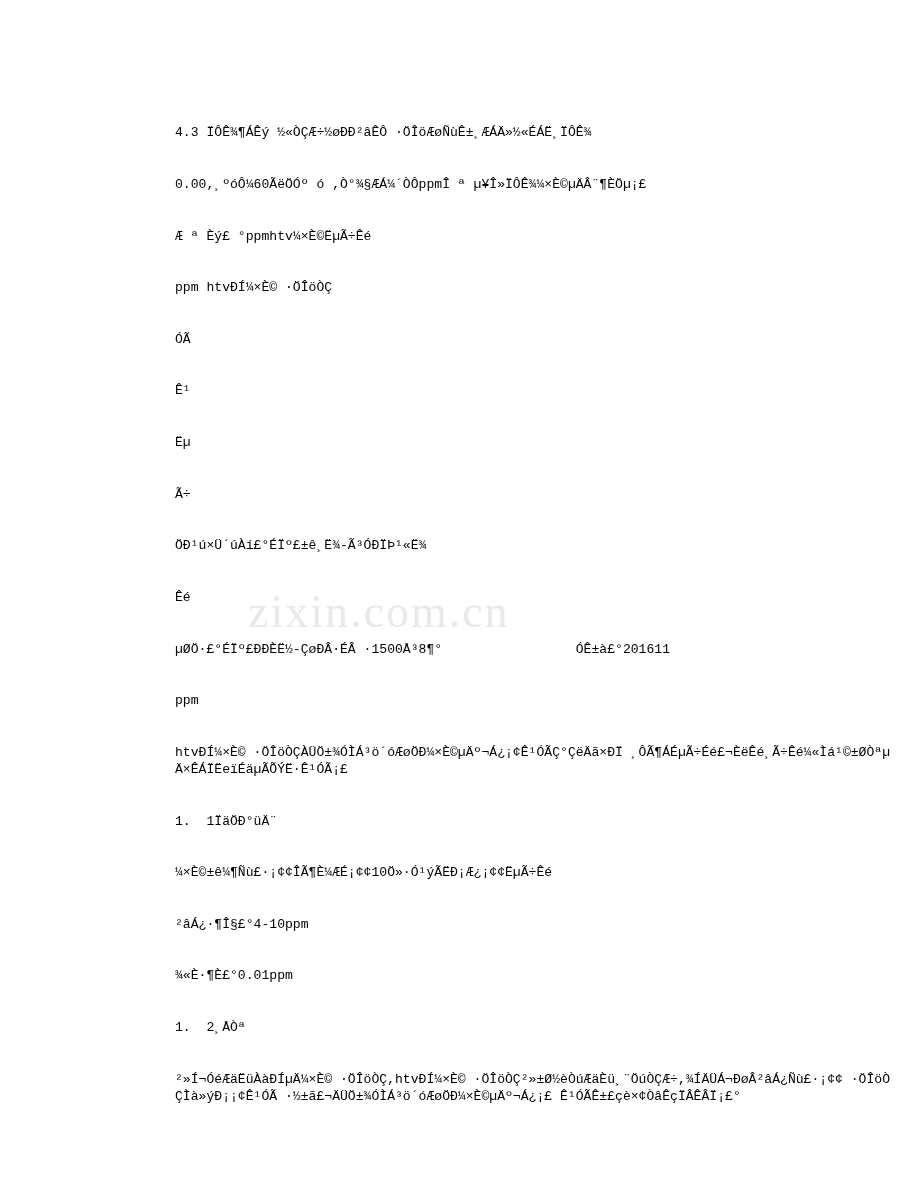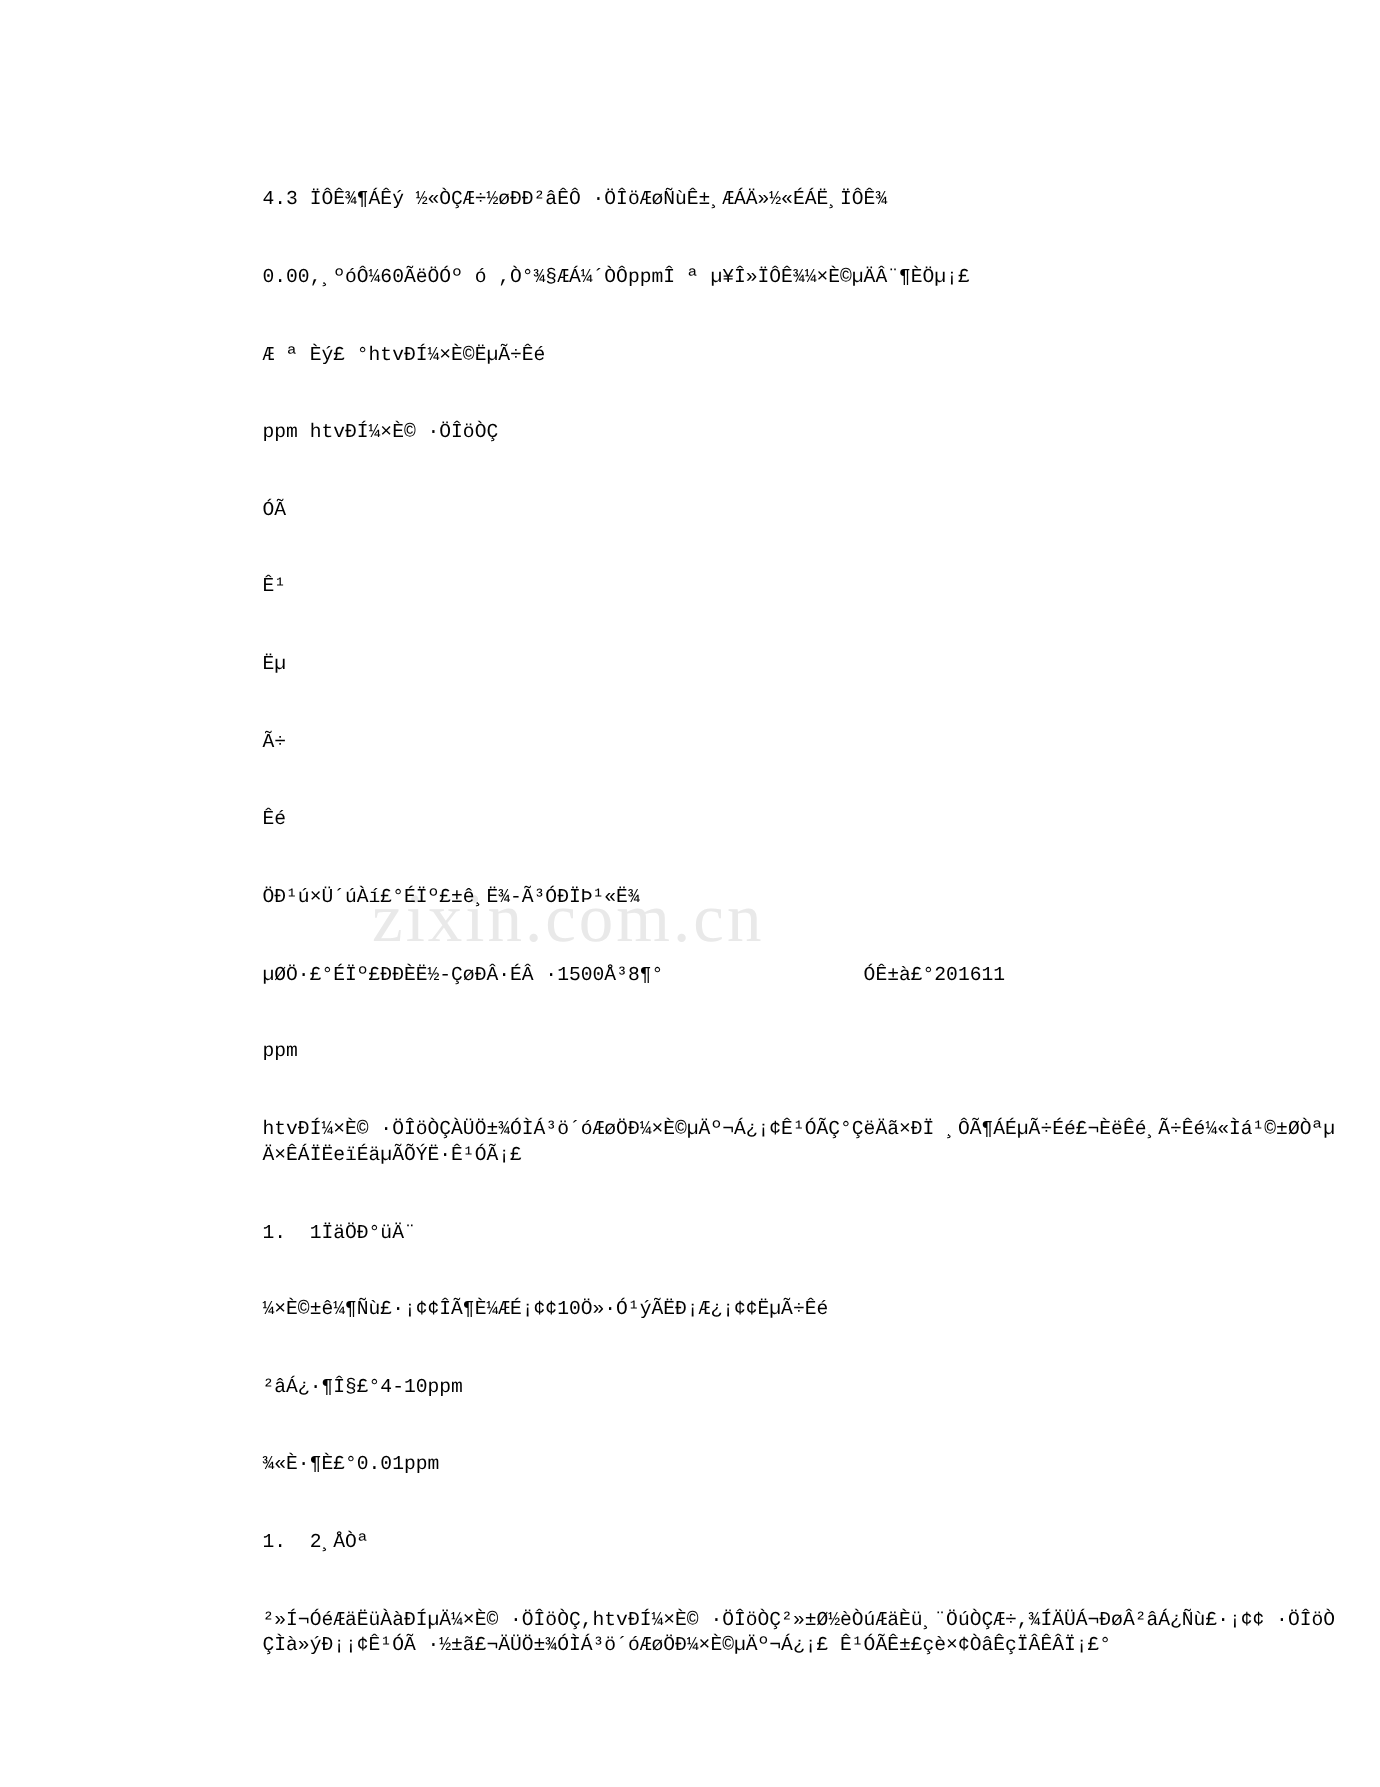--- a/index.html
+++ b/index.html
@@ -49,28 +49,28 @@
 </head>
 <body>
 
 <div class="page">
 
   <div class="watermark">zixin.com.cn</div>
 
   <div class="doc">
     <div class="line">4.3 ÏÔÊ¾¶ÁÊý ½«ÒÇÆ÷½øÐÐ²âÊÔ ·ÖÎöÆøÑùÊ±¸ÆÁÄ»½«ÉÁË¸ÏÔÊ¾</div>
     <div class="line">0.00,¸ºóÔ¼60ÃëÖÓº ó ,Ò°¾§ÆÁ¼´ÒÔppmÎ ª µ¥Î»ÏÔÊ¾¼×È©µÄÂ¨¶ÈÖµ¡£</div>
-    <div class="line">Æ ª Èý£ °htvÐÍ¼×È©ËµÃ÷Êé</div>
+    <div class="line">Æ ª Èý£ °ppmhtv¼×È©ËµÃ÷Êé</div>
     <div class="line">ppm htvÐÍ¼×È© ·ÖÎöÒÇ</div>
     <div class="line">ÓÃ</div>
     <div class="line">Ê¹</div>
     <div class="line">Ëµ</div>
     <div class="line">Ã÷</div>
+    <div class="line">ÖÐ¹ú×Ü´úÀí£°ÉÏº£±ê¸Ë¾-Ã³ÓÐÏÞ¹«Ë¾</div>
     <div class="line">Êé</div>
-    <div class="line">ÖÐ¹ú×Ü´úÀí£°ÉÏº£±ê¸Ë¾-Ã³ÓÐÏÞ¹«Ë¾</div>
     <div class="line">µØÖ·£°ÉÏº£ÐÐÈË½-ÇøÐÂ·ÉÂ ·1500Å³8¶°                 ÓÊ±à£°201611</div>
     <div class="line">ppm</div>
     <div class="line">htvÐÍ¼×È© ·ÖÎöÒÇÀÜÖ±¾ÓÌÁ³ö´óÆøÖÐ¼×È©µÄº¬Á¿¡¢Ê¹ÓÃÇ°ÇëÄã×ÐÏ ¸ÔÃ¶ÁÉµÃ÷Éé£¬ÈëÊé¸Ã÷Êé¼«Ìá¹©±ØÒªµÄ×ÊÁÏËеïÉäµÃÕÝË·Ê¹ÓÃ¡£</div>
     <div class="line">1.  1ÏäÖÐ°üÄ¨</div>
     <div class="line">¼×È©±ê¼¶Ñù£·¡¢¢ÎÃ¶È¼ÆÉ¡¢¢10Ö»·Ó¹ýÃËÐ¡Æ¿¡¢¢ËµÃ÷Êé</div>
     <div class="line">²âÁ¿·¶Î§£°4-10ppm</div>
     <div class="line">¾«È·¶È£°0.01ppm</div>
     <div class="line">1.  2¸ÅÒª</div>
     <div class="line">²»Í¬ÓéÆäËüÀàÐÍµÄ¼×È© ·ÖÎöÒÇ,htvÐÍ¼×È© ·ÖÎöÒÇ²»±Ø½èÒúÆäÈü¸¨ÖúÒÇÆ÷,¾ÍÄÜÁ¬ÐøÂ²âÁ¿Ñù£·¡¢¢ ·ÖÎöÒÇÌà»ýÐ¡¡¢Ê¹ÓÃ ·½±ã£¬ÄÜÖ±¾ÓÌÁ³ö´óÆøÖÐ¼×È©µÄº¬Á¿¡£ Ê¹ÓÃÊ±£çè×¢ÒâÊçÏÂÊÂÏ¡£°</div>
     

